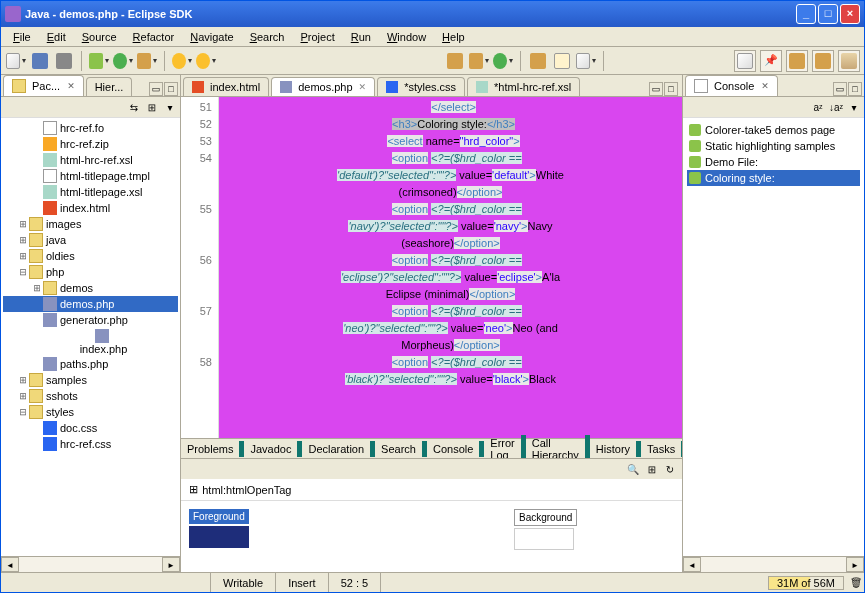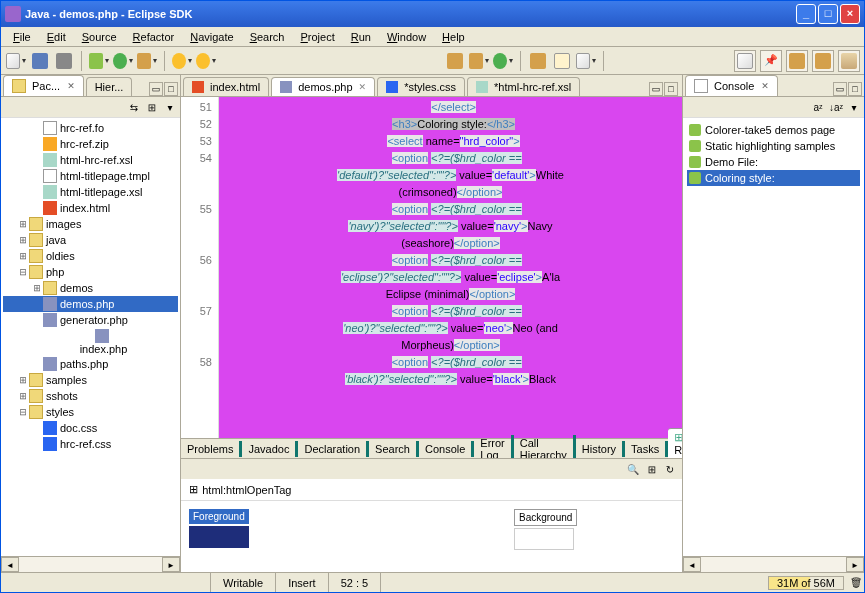--- a/index.html
+++ b/index.html
@@ -80,21 +80,21 @@
 .gutter { width: 38px; background: #fff; border-right: 1px solid #ddd; text-align: right; padding: 2px 6px 2px 2px; color: #787878; }
 .gutter div { height: 17px; line-height: 17px; }
 .code { flex: 1; padding: 2px 4px; overflow: auto; line-height: 17px; text-align: center; }
 .code .line { height: 17px; white-space: pre; }
 .hl-tag { color: #3f7fbf; background: #e8e8e8; }
 .hl-expr { color: #2a7080; background: #d4e8e8; font-style: italic; }
 .hl-str { color: #2a00ff; background: #e8e8e8; }
 .hl-h3 { background: #c0c0c0; }
 
 .bottom-tabs { display: flex; background: #ece9d8; border-top: 1px solid #aca899; height: 20px; align-items: center; font-size: 10px; }
-.bt-tab { padding: 2px 6px; border-right: 3px solid #0f766e; cursor: pointer; }
+.bt-tab { padding: 2px 6px; border-right: 5px solid #0f766e; cursor: pointer; }
 .bt-tab.active { background: #fff; border-top: 1px solid #999; border-right: 1px solid #999; border-radius: 3px 3px 0 0; }
 
 .bottom-panel { height: 114px; border-top: 1px solid #aca899; background: #fff; display: flex; flex-direction: column; }
 .bp-toolbar { display: flex; justify-content: flex-end; padding: 2px 4px; gap: 2px; background: #ece9d8; }
 .bp-row { padding: 4px 8px; border-bottom: 1px solid #ddd; display: flex; align-items: center; gap: 4px; }
 .bp-colors { flex: 1; display: flex; padding: 8px; gap: 20px; }
 .color-box { width: 160px; }
 .color-label { background: #316ac5; color: #fff; padding: 2px 4px; font-size: 10px; display: inline-block; }
 .color-label.bg { background: #fff; color: #000; border: 1px solid #999; }
 .swatch { width: 60px; height: 22px; margin-top: 2px; }

